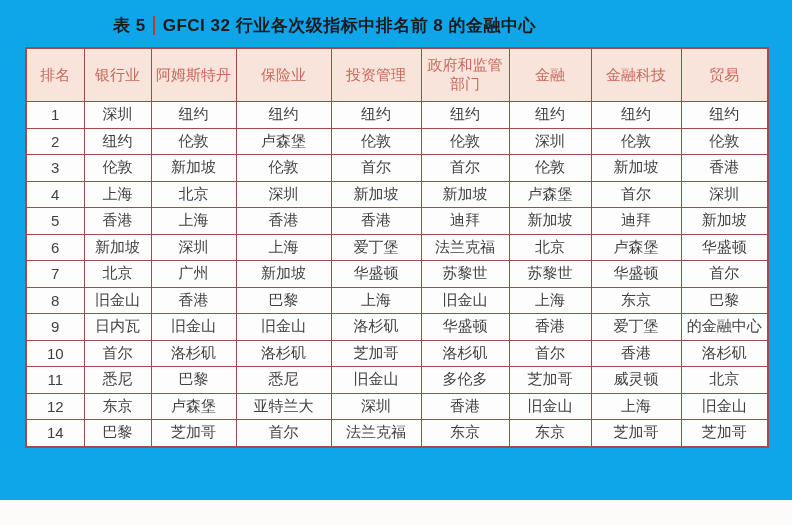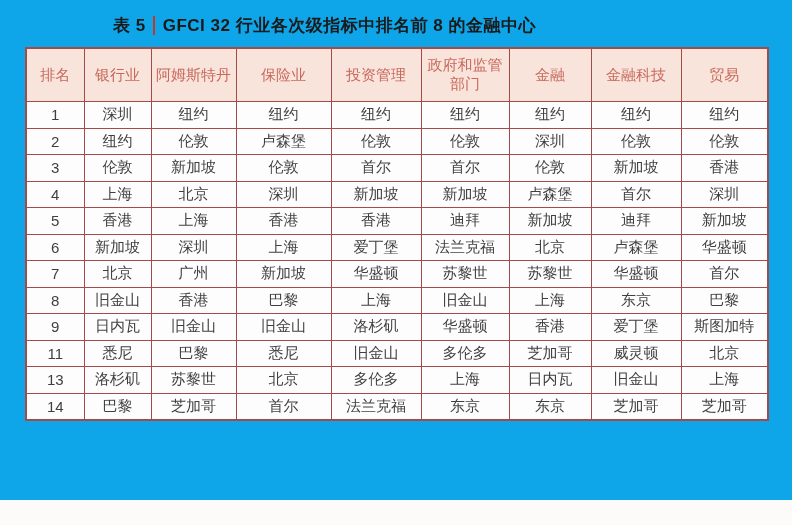--- a/index.html
+++ b/index.html
@@ -192,43 +192,54 @@
         </tr>
         <tr>
           <td>9</td>
           <td>日内瓦</td>
           <td>旧金山</td>
           <td>旧金山</td>
           <td>洛杉矶</td>
           <td>华盛顿</td>
           <td>香港</td>
           <td>爱丁堡</td>
-          <td>斯图加特</td>
+          <td>的金融中心</td>
+        </tr>
+        <tr>
+          <td>10</td>
+          <td>首尔</td>
+          <td>洛杉矶</td>
+          <td>洛杉矶</td>
+          <td>芝加哥</td>
+          <td>洛杉矶</td>
+          <td>首尔</td>
+          <td>香港</td>
+          <td>洛杉矶</td>
         </tr>
         <tr>
           <td>11</td>
           <td>悉尼</td>
           <td>巴黎</td>
           <td>悉尼</td>
           <td>旧金山</td>
           <td>多伦多</td>
           <td>芝加哥</td>
           <td>威灵顿</td>
           <td>北京</td>
         </tr>
         <tr>
-          <td>13</td>
-          <td>洛杉矶</td>
-          <td>苏黎世</td>
-          <td>北京</td>
-          <td>多伦多</td>
-          <td>上海</td>
-          <td>日内瓦</td>
-          <td>旧金山</td>
-          <td>上海</td>
+          <td>12</td>
+          <td>东京</td>
+          <td>卢森堡</td>
+          <td>亚特兰大</td>
+          <td>深圳</td>
+          <td>香港</td>
+          <td>旧金山</td>
+          <td>上海</td>
+          <td>旧金山</td>
         </tr>
         <tr>
           <td>14</td>
           <td>巴黎</td>
           <td>芝加哥</td>
           <td>首尔</td>
           <td>法兰克福</td>
           <td>东京</td>
           <td>东京</td>
           <td>芝加哥</td>

